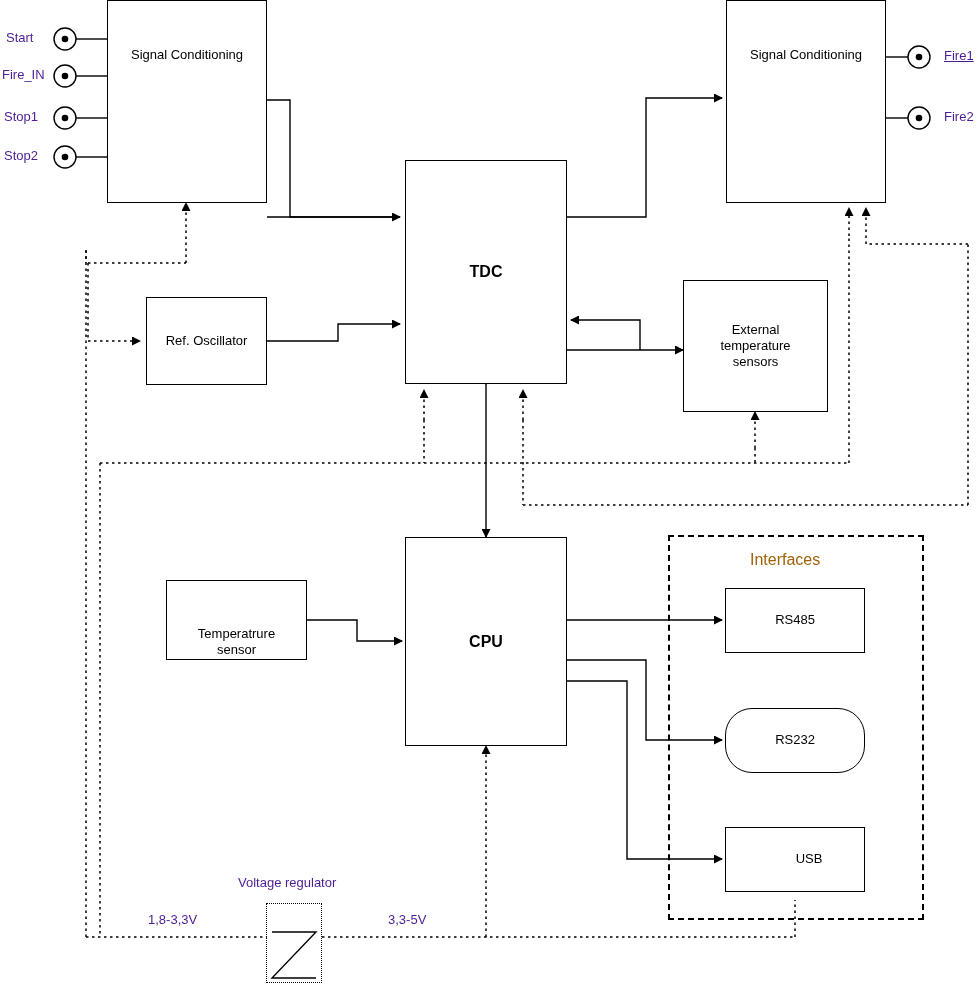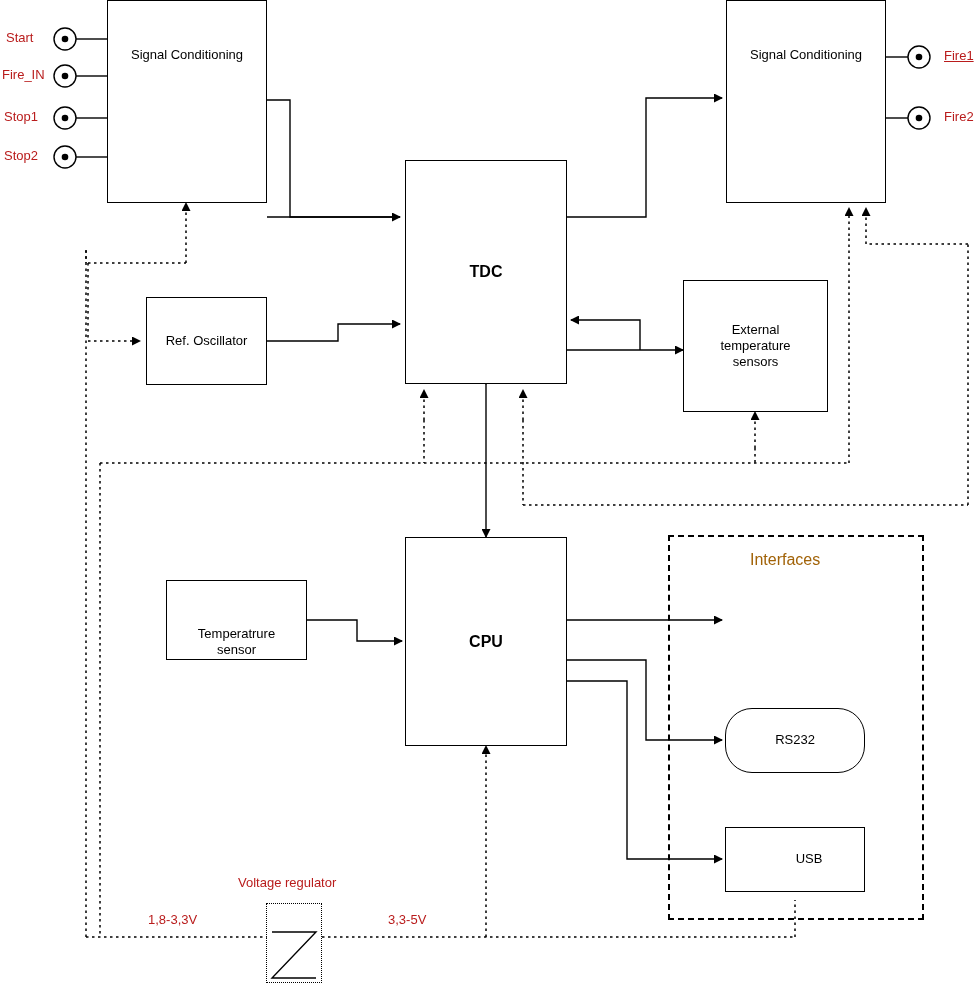--- a/index.html
+++ b/index.html
@@ -35,21 +35,21 @@
     color: #000;
     line-height: 1.25;
   }
   .blk.bold {
     font-weight: bold;
     font-size: 16px;
   }
   .lbl {
     position: absolute;
     font-size: 13px;
-    color: #b91c1c;
+    color: #4c1d95;
     white-space: nowrap;
   }
   .lbl.center {
     text-align: center;
   }
   .dashbox {
     position: absolute;
     box-sizing: border-box;
     border: 2.2px dashed #000;
     background: transparent;
@@ -233,20 +233,23 @@
   </div>
 
   <div class="blk" style="left:166px; top:580px; width:141px; height:80px; white-space:pre-line;">
     <span style="white-space:pre-line;margin-top:44px;">Temperatrure
 sensor</span>
   </div>
 
   <div class="dashbox" style="left:668px; top:535px; width:256px; height:385px;"></div>
   <div class="interfaces-title" style="left:750px; top:551px;">Interfaces</div>
 
+  <div class="blk" style="left:725px; top:588px; width:140px; height:65px;">
+    <span>RS485</span>
+  </div>
 
   <div class="blk" style="left:725px; top:708px; width:140px; height:65px;border-radius:27px;">
     <span>RS232</span>
   </div>
 
   <div class="blk" style="left:725px; top:827px; width:140px; height:65px;padding-left:28px;">
     <span>USB</span>
   </div>
 
   <div class="dotbox" style="left:266px; top:903px; width:56px; height:80px;"></div>

